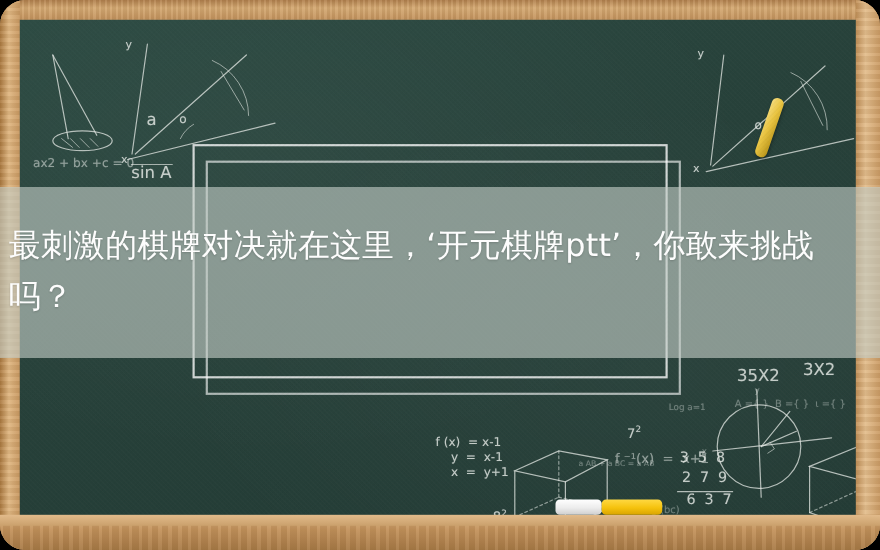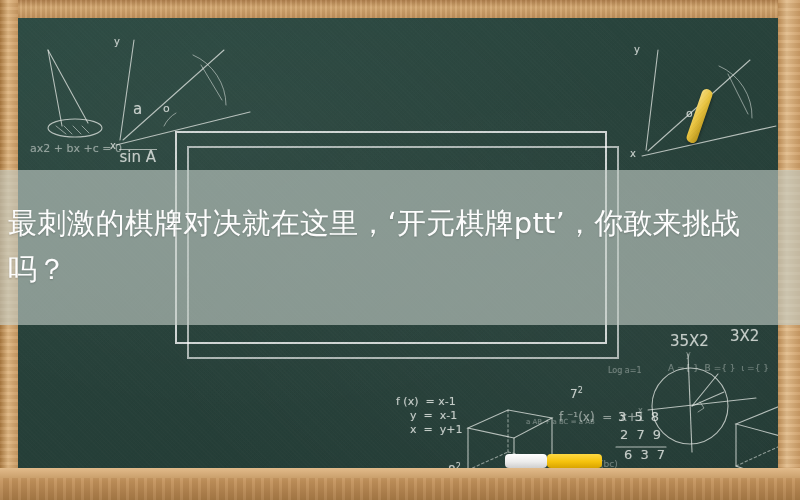--- a/index.html
+++ b/index.html
@@ -1,21 +1,21 @@
 <!DOCTYPE html>
 <html><head>
 <meta charset="utf-8">
 <style>
   html,body{margin:0;padding:0;}
   body{
     width:800px;height:500px;overflow:hidden;
     font-family:"Liberation Sans","DejaVu Sans",sans-serif;
     background:#000;
   }
-  #stage{position:relative;width:800px;height:500px;overflow:hidden;}
+  #stage{position:relative;width:800px;height:500px;overflow:hidden;border-radius:23px;}
 
   
   .frame{
     position:absolute;inset:0;
     background:
       repeating-linear-gradient(90deg,
         rgba(255,255,255,.055) 0px, rgba(255,255,255,.055) 1px,
         rgba(0,0,0,.05) 2px, rgba(0,0,0,.05) 4px),
       linear-gradient(180deg,#c99a63 0%,#d7ab78 18%,#c08d56 55%,#b9854f 100%);
   }

